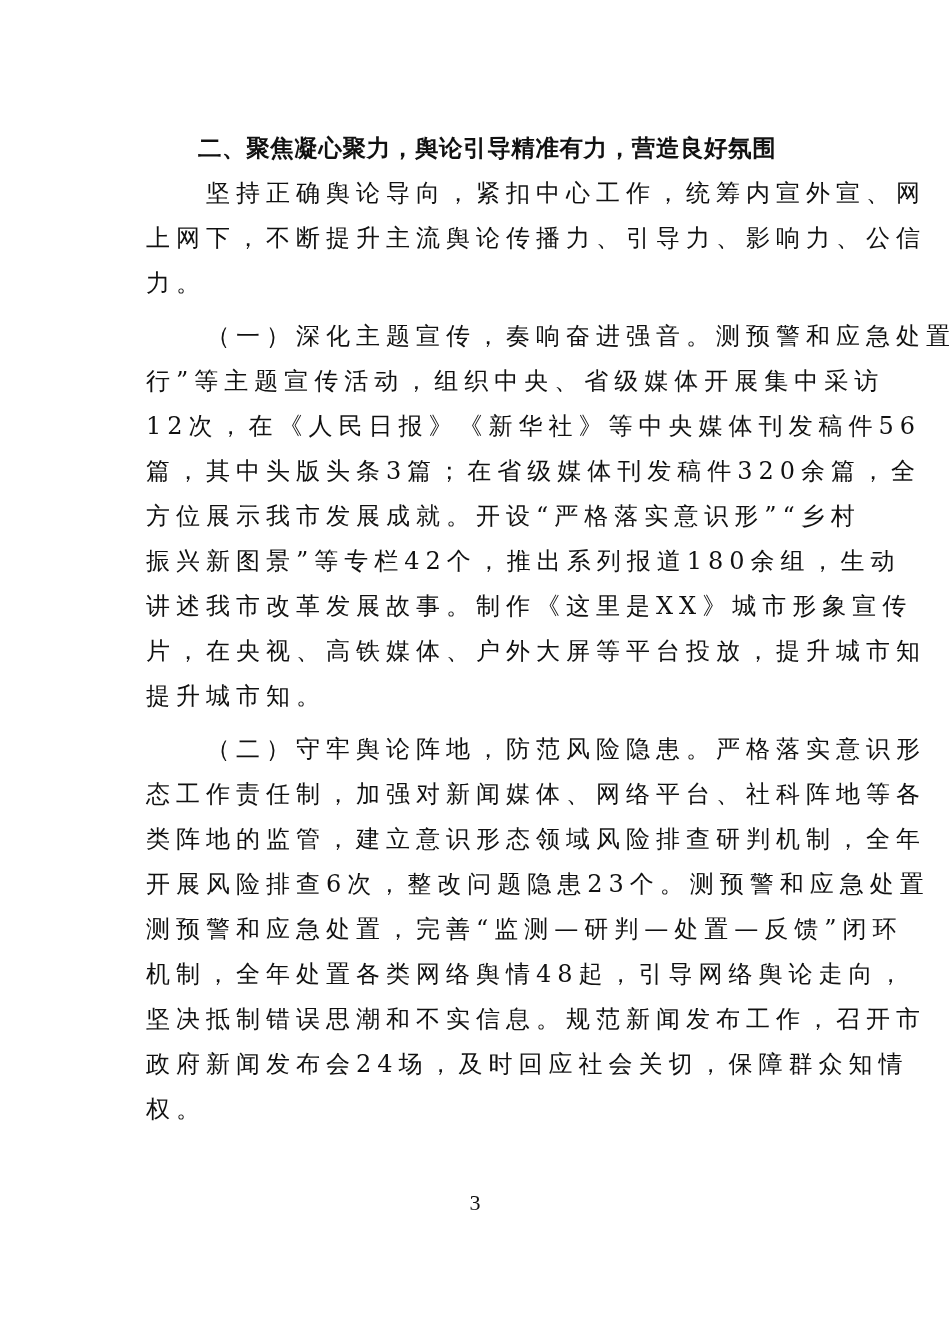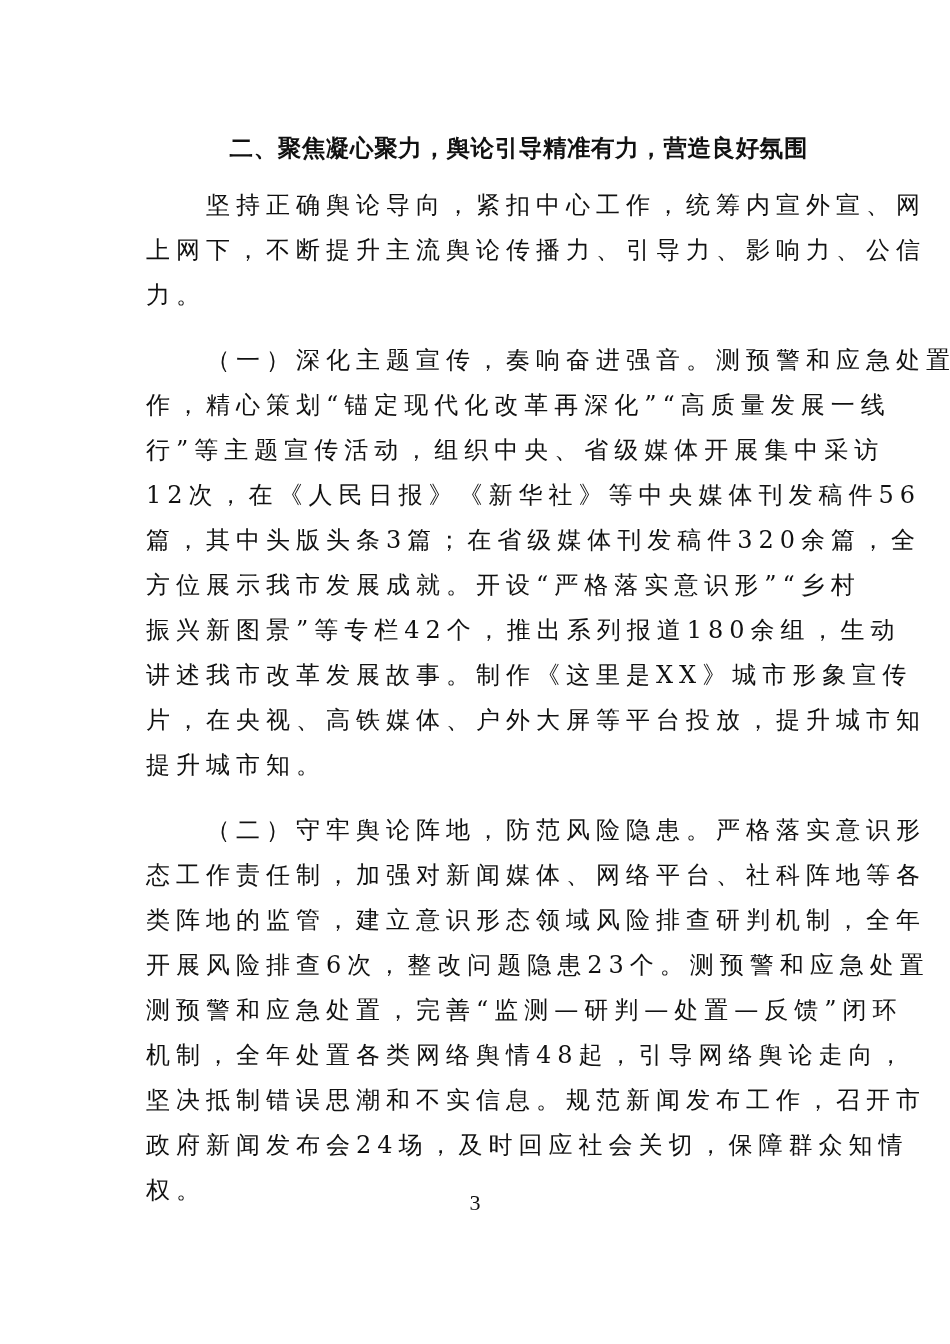--- a/index.html
+++ b/index.html
@@ -2,43 +2,42 @@
 <html><head>
   <meta charset="utf-8">
   <style>
     html, body { margin: 0; padding: 0; background: #ffffff; }
     body { width: 950px; height: 1344px; position: relative; overflow: hidden;
       font-family: "DejaVu Serif", "Liberation Serif", serif; color: #111; }
     .page { position: absolute; left: 146px; top: 126px; width: 662px; }
     .line { height: 45px; line-height: 45px; font-size: 24px; white-space: nowrap;
       letter-spacing: 6px; overflow: visible; }
     .h1 { font-family: "DejaVu Sans", "Liberation Sans", sans-serif; font-weight: bold;
-      letter-spacing: 0.6px; font-size: 23.5px; padding-left: 52px; text-align: right; }
-    .indent { padding-left: 60px; margin-top: 12px; }
+      letter-spacing: 0.6px; font-size: 23.5px; padding-left: 52px; }
+    .indent { padding-left: 60px; }
     .sub { font-weight: normal; }
     .pagenum { position: absolute; top: 1190px; left: 0; width: 950px; text-align: center;
       font-family: "Liberation Serif", serif; font-size: 22px; }
     .gap { height: 8px; }
   </style>
 </head>
 <body>
 
 <div class="page">
   <div class="line h1">二、聚焦凝心聚力，舆论引导精准有力，营造良好氛围</div>
 
   <div>
     <div class="line indent">坚持正确舆论导向，紧扣中心工作，统筹内宣外宣、网</div>
     <div class="line">上网下，不断提升主流舆论传播力、引导力、影响力、公信</div>
     <div class="line">力。</div>
   </div>
   <div class="gap"></div>
 
   <div>
     <div class="line indent"><span class="sub">（一）深化主题宣传，奏响奋进强音。</span><span>测预警和应急处置</span></div>
-    <div class="line">作，精心策划“锚定现代化改革再深化”“高质量发展一线</div>
     <div class="line">行”等主题宣传活动，组织中央、省级媒体开展集中采访</div>
     <div class="line">12次，在《人民日报》《新华社》等中央媒体刊发稿件56</div>
     <div class="line">篇，其中头版头条3篇；在省级媒体刊发稿件320余篇，全</div>
     <div class="line">方位展示我市发展成就。开设“严格落实意识形”“乡村</div>
     <div class="line">振兴新图景”等专栏42个，推出系列报道180余组，生动</div>
     <div class="line">讲述我市改革发展故事。制作《这里是XX》城市形象宣传</div>
     <div class="line">片，在央视、高铁媒体、户外大屏等平台投放，提升城市知</div>
     <div class="line">提升城市知。</div>
   </div>
   <div class="gap"></div>

